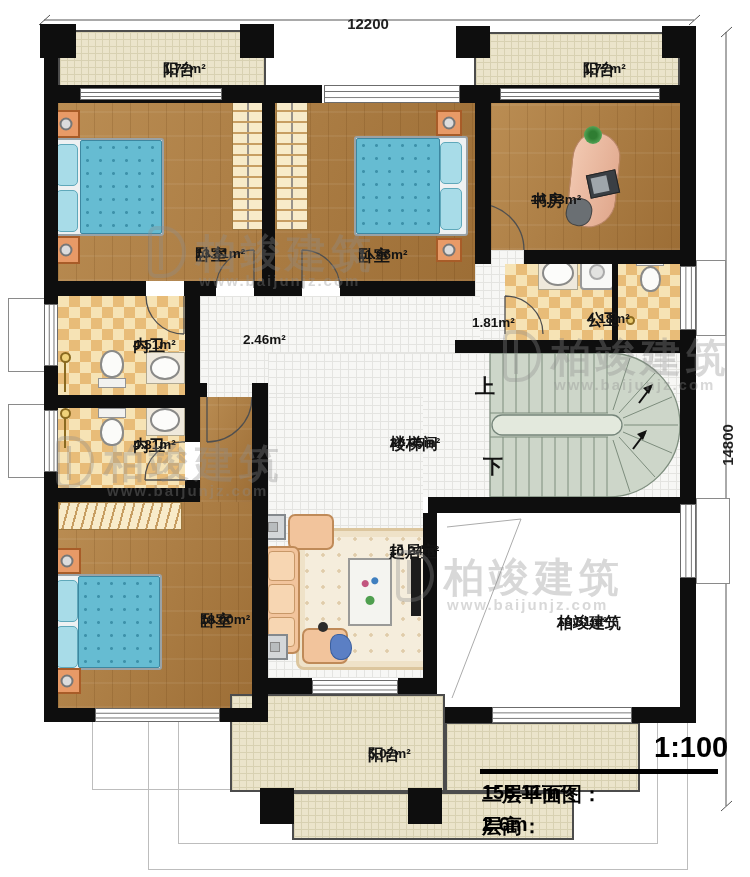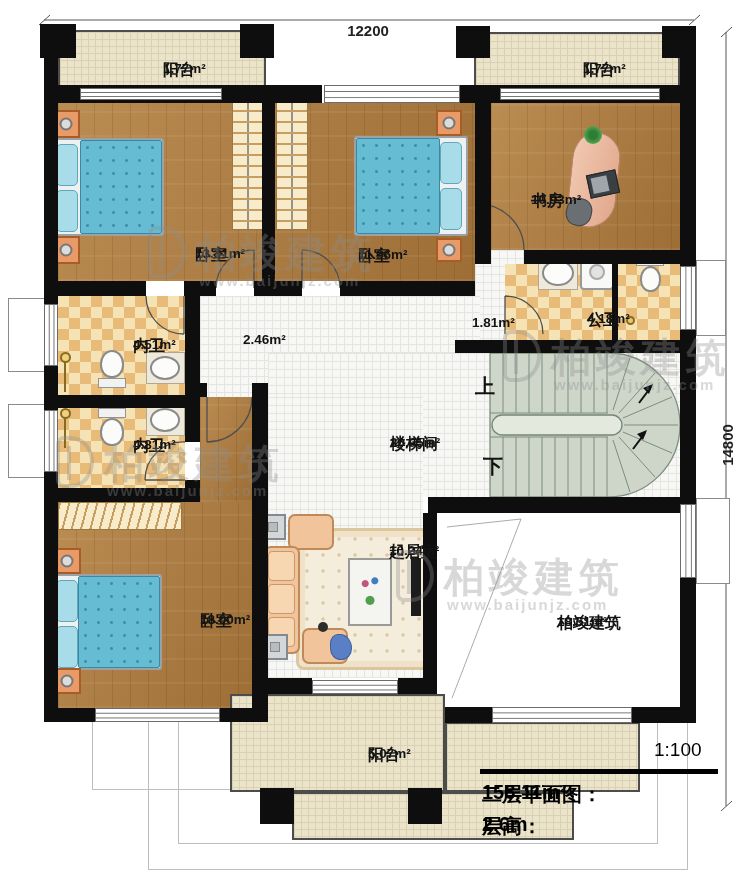--- a/index.html
+++ b/index.html
@@ -93,21 +93,21 @@
   .wm{z-index:20;opacity:.34;color:#8e8e8e;}
   .wm .wm-logo{position:absolute;left:0;top:0;width:38px;height:52px;border:4px solid #8e8e8e;
     border-radius:8px 60% 60% 8px/8px 50% 50% 8px;}
   .wm .wm-logo i{position:absolute;left:7px;top:6px;width:4px;height:34px;background:#8e8e8e;}
   .wm .wm-brand{position:absolute;left:48px;top:0;font-size:40px;font-weight:bold;letter-spacing:5px;white-space:nowrap;}
   .wm .wm-url{position:absolute;left:51px;top:46px;font-size:15px;font-weight:bold;letter-spacing:2px;white-space:nowrap;}
 
   
   .tb{color:#000;z-index:25;white-space:nowrap;}
   #tb-title{left:480px;top:722px;font-size:36px;font-weight:bold;letter-spacing:1px;}
-  #tb-scale{left:654px;top:731px;font-size:19px;font-weight:400;margin-top:8px;}
+  #tb-scale{left:654px;top:731px;font-size:29px;font-weight:700;}
   #tb-rule{left:480px;top:769px;width:238px;height:5px;background:#000;z-index:25;}
   #tb-line2{left:482px;top:781px;font-size:20px;font-weight:bold;}
   #tb-line3{left:482px;top:813px;font-size:20px;font-weight:bold;}
 </style>
 </head>
 <body>
 
 <div id="plan">
 
   <div class="f-wood" style="left:58px;top:103px;width:417px;height:178px"></div>
@@ -363,21 +363,21 @@
     <span class="ar">18.51m²</span>
   </div>
   <div class="lbl" style="left:368px;top:746px">
     <span class="nm">阳台</span>
     <span class="ar">5.07m²</span>
   </div>
 
   <div class="dirlbl" style="left:485px;top:386px">上</div>
   <div class="dirlbl" style="left:493px;top:466px">下</div>
 
-  <div class="dim" style="left:368px;top:30px">12200</div>
+  <div class="dim" style="left:368px;top:23px">12200</div>
   <div class="dim vert" style="left:727px;top:445px">14800</div>
 
   <div class="wm" style="left:148px;top:226px;width:240px;height:70px">
     <span class="wm-logo">
         <i></i>
       </span>
     <span class="wm-brand">柏竣建筑</span>
     <span class="wm-url">www.baijunjz.com</span>
   </div>
   <div class="wm" style="left:503px;top:330px;width:240px;height:70px">

